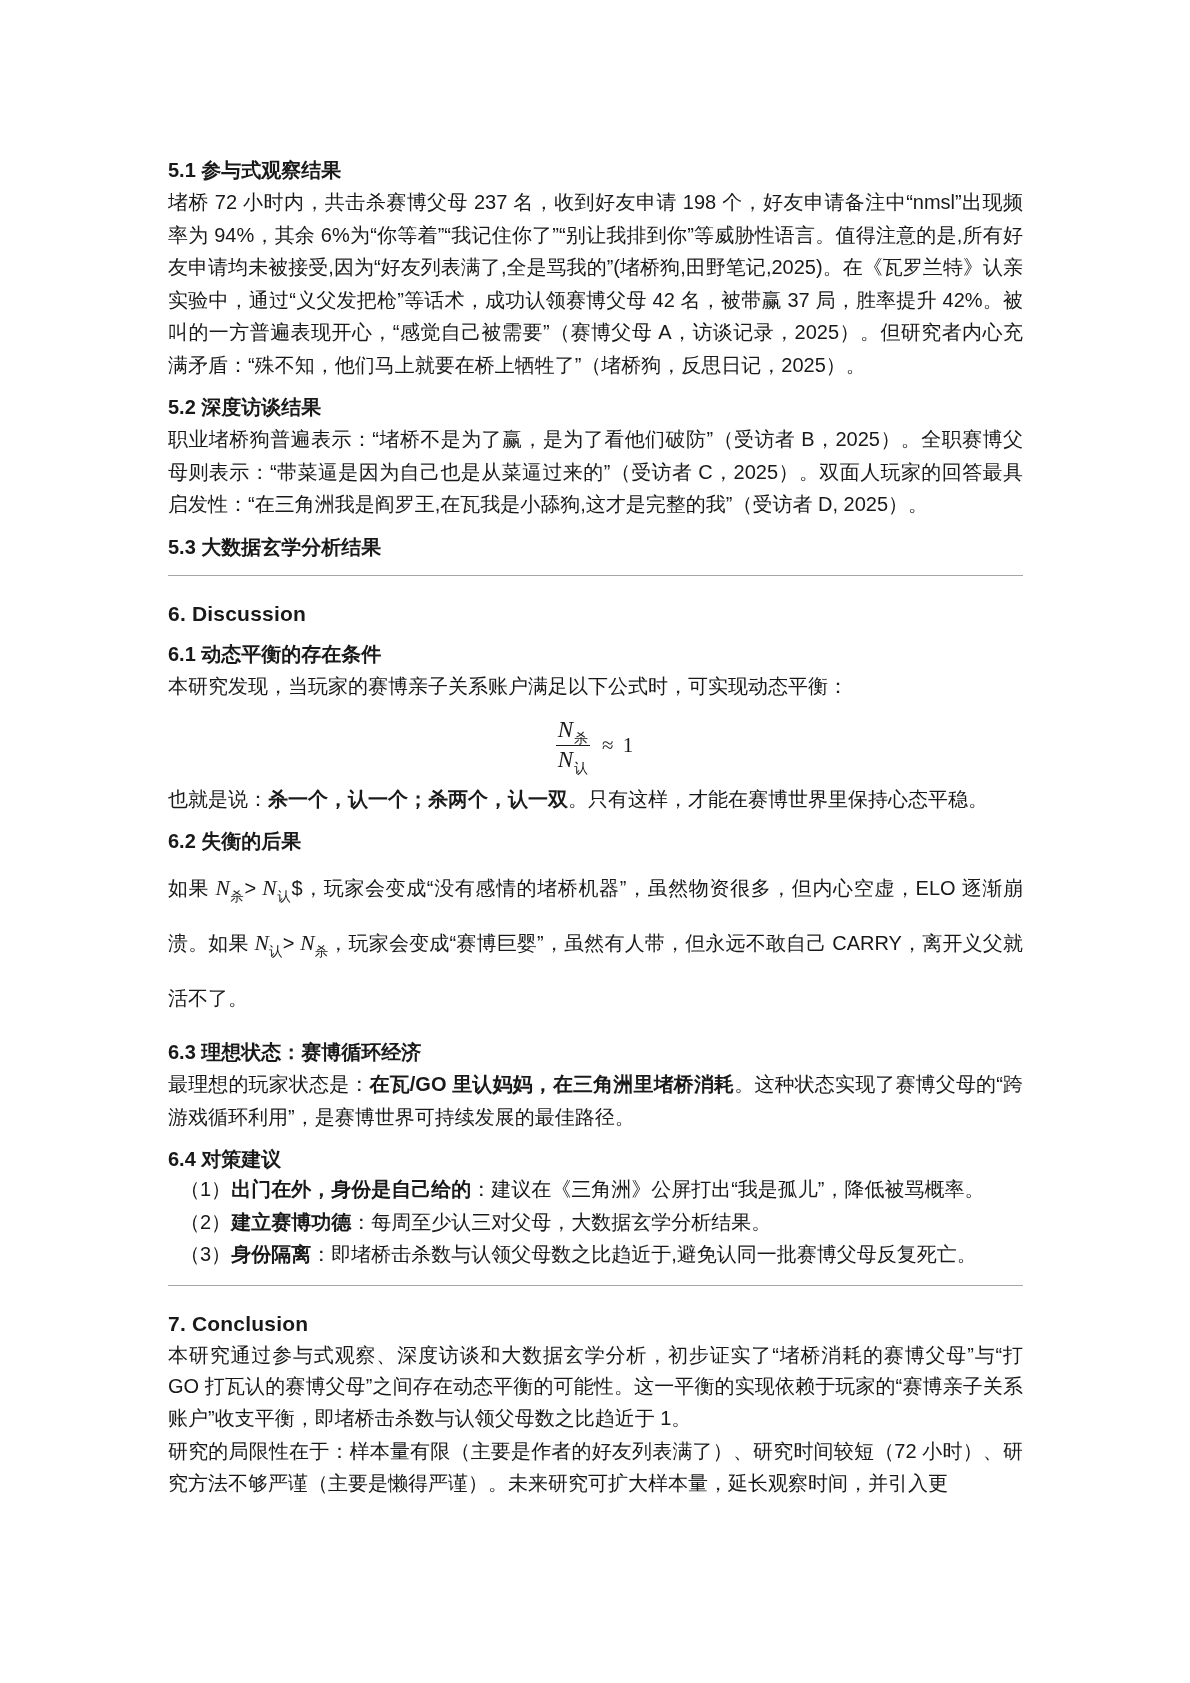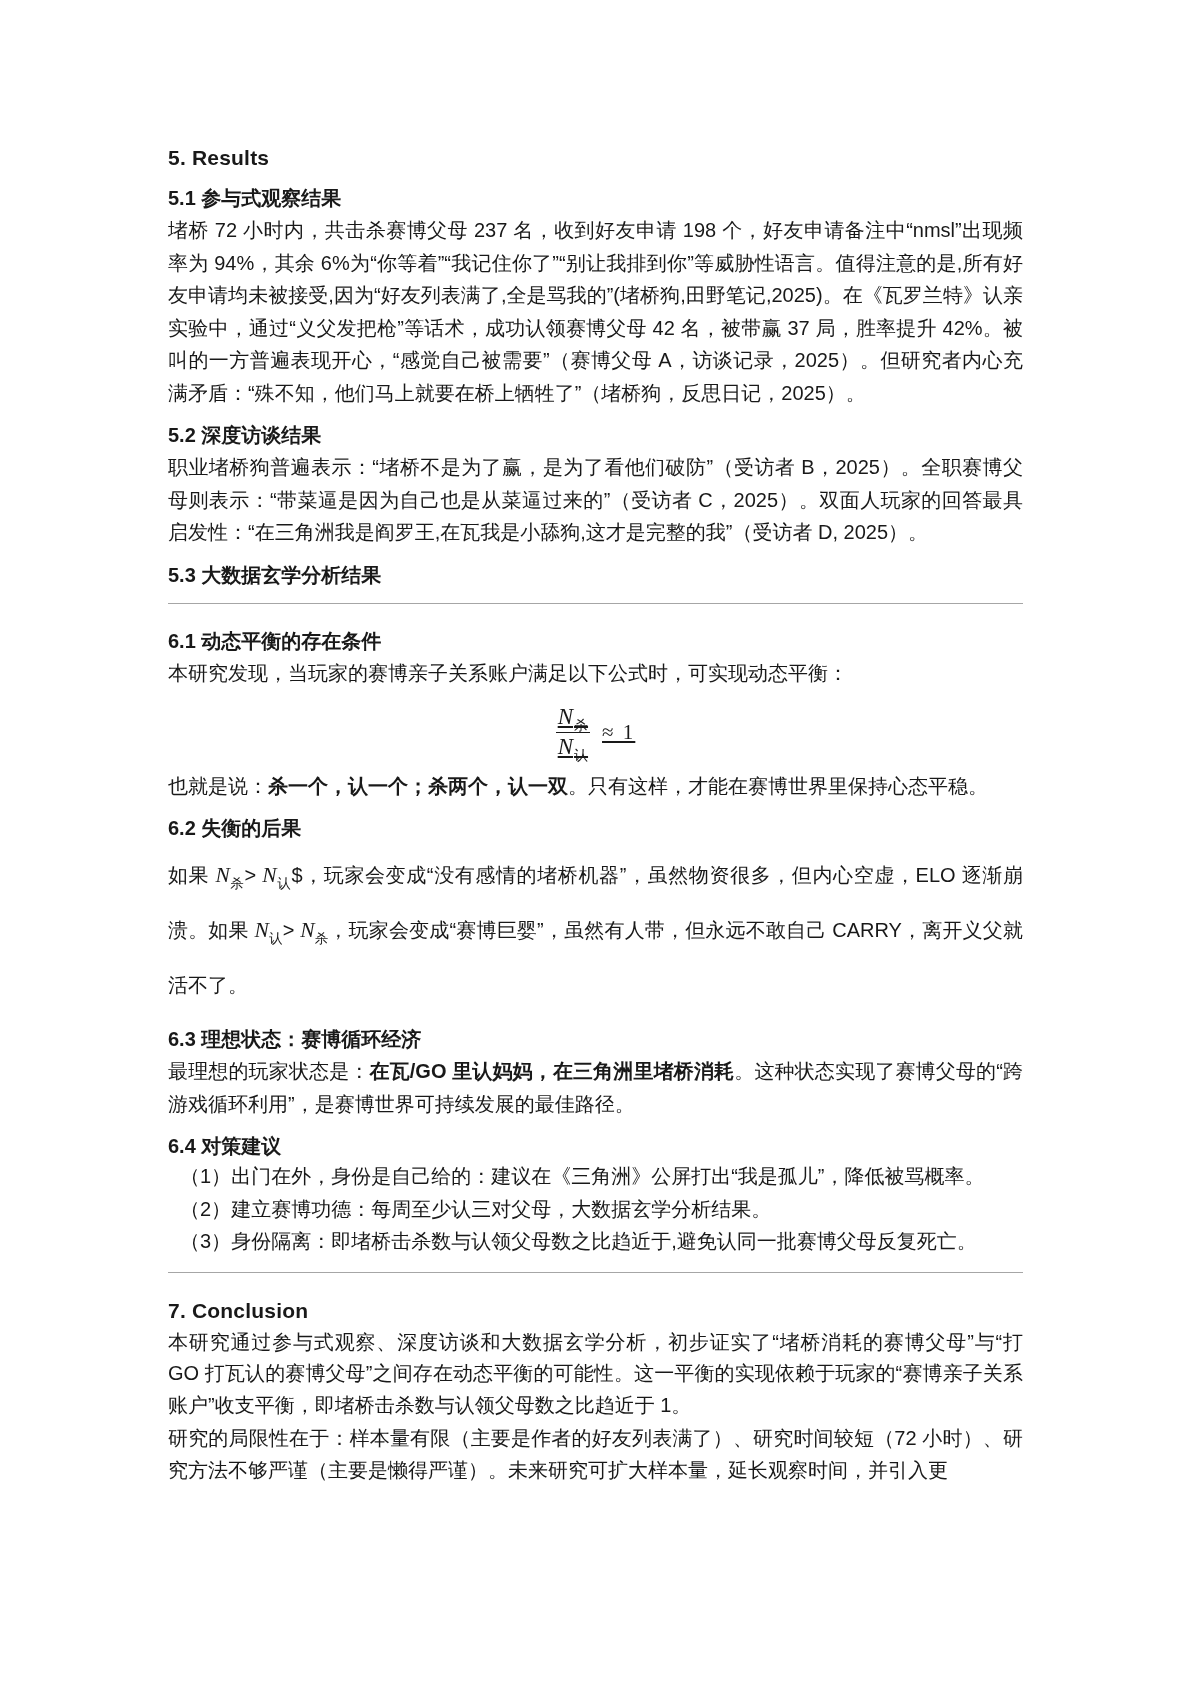--- a/index.html
+++ b/index.html
@@ -24,21 +24,20 @@
   hr.divider {
     border:none; border-top:1px solid #a6a6a6;
     margin:14px 0 24px 0;
   }
 
   
   .formula {
     margin:14px 0 8px 0;
     display:flex; justify-content:center; align-items:center;
     font-family:"Liberation Serif","DejaVu Serif",serif;
-    text-decoration:underline;
   }
   .frac { display:inline-flex; flex-direction:column; align-items:center; margin-right:12px; }
   .num, .den { font-size:23px; line-height:1.25; padding:0 2px; white-space:nowrap; }
   .den { border-top:1.6px solid #191919; }
   .mvar { font-style:italic; }
   .fsub { font-size:14px; font-style:normal; position:relative; top:6px; margin-left:1px;
           font-family:"Liberation Sans","DejaVu Sans",sans-serif; }
   .rel { font-size:21px; letter-spacing:2px; }
 
   
@@ -46,41 +45,41 @@
   .imvar {
     font-family:"Liberation Serif","DejaVu Serif",serif;
     font-style:italic; font-size:21.5px;
   }
   sub.isub {
     font-family:"Liberation Sans","DejaVu Sans",sans-serif;
     font-size:13.5px; line-height:0; vertical-align:-6px;
   }
 
   p.list-item { font-size:20px; line-height:32.5px; text-align:justify; padding-left:12px; }
-  p.list-item .b { font-weight:400; }
+  p.list-item .b { font-weight:700; }
 
   p.concl { font-size:20px; line-height:31.5px; text-align:justify; margin-top:2px; }
 </style>
 </head>
 <body>
 
 <div class="page">
 
-  <div class="h-main">5. Results</div>
 
   <div class="h-sub">5.1 参与式观察结果</div>
   <p class="body">堵桥 72 小时内，共击杀赛博父母 237 名，收到好友申请 198 个，好友申请备注中“nmsl”出现频率为 94%，其余 6%为“你等着”“我记住你了”“别让我排到你”等威胁性语言。值得注意的是,所有好友申请均未被接受,因为“好友列表满了,全是骂我的”(堵桥狗,田野笔记,2025)。在《瓦罗兰特》认亲实验中，通过“义父发把枪”等话术，成功认领赛博父母 42 名，被带赢 37 局，胜率提升 42%。被叫的一方普遍表现开心，“感觉自己被需要”（赛博父母 A，访谈记录，2025）。但研究者内心充满矛盾：“殊不知，他们马上就要在桥上牺牲了”（堵桥狗，反思日记，2025）。</p>
 
   <div class="h-sub">5.2 深度访谈结果</div>
   <p class="body">职业堵桥狗普遍表示：“堵桥不是为了赢，是为了看他们破防”（受访者 B，2025）。全职赛博父母则表示：“带菜逼是因为自己也是从菜逼过来的”（受访者 C，2025）。双面人玩家的回答最具启发性：“在三角洲我是阎罗王,在瓦我是小舔狗,这才是完整的我”（受访者 D, 2025）。</p>
 
   <div class="h-sub">5.3 大数据玄学分析结果</div>
 
   <hr class="divider">
 
+  <div class="h-main">6. Discussion</div>
 
   <div class="h-sub">6.1 动态平衡的存在条件</div>
   <p class="body">本研究发现，当玩家的赛博亲子关系账户满足以下公式时，可实现动态平衡：</p>
 
   <div class="formula">
     <span class="frac">
       <span class="num"><span class="mvar">N</span><span class="fsub">杀</span></span>
       <span class="den"><span class="mvar">N</span><span class="fsub">认</span></span>
     </span>
     <span class="rel">≈ 1</span>

